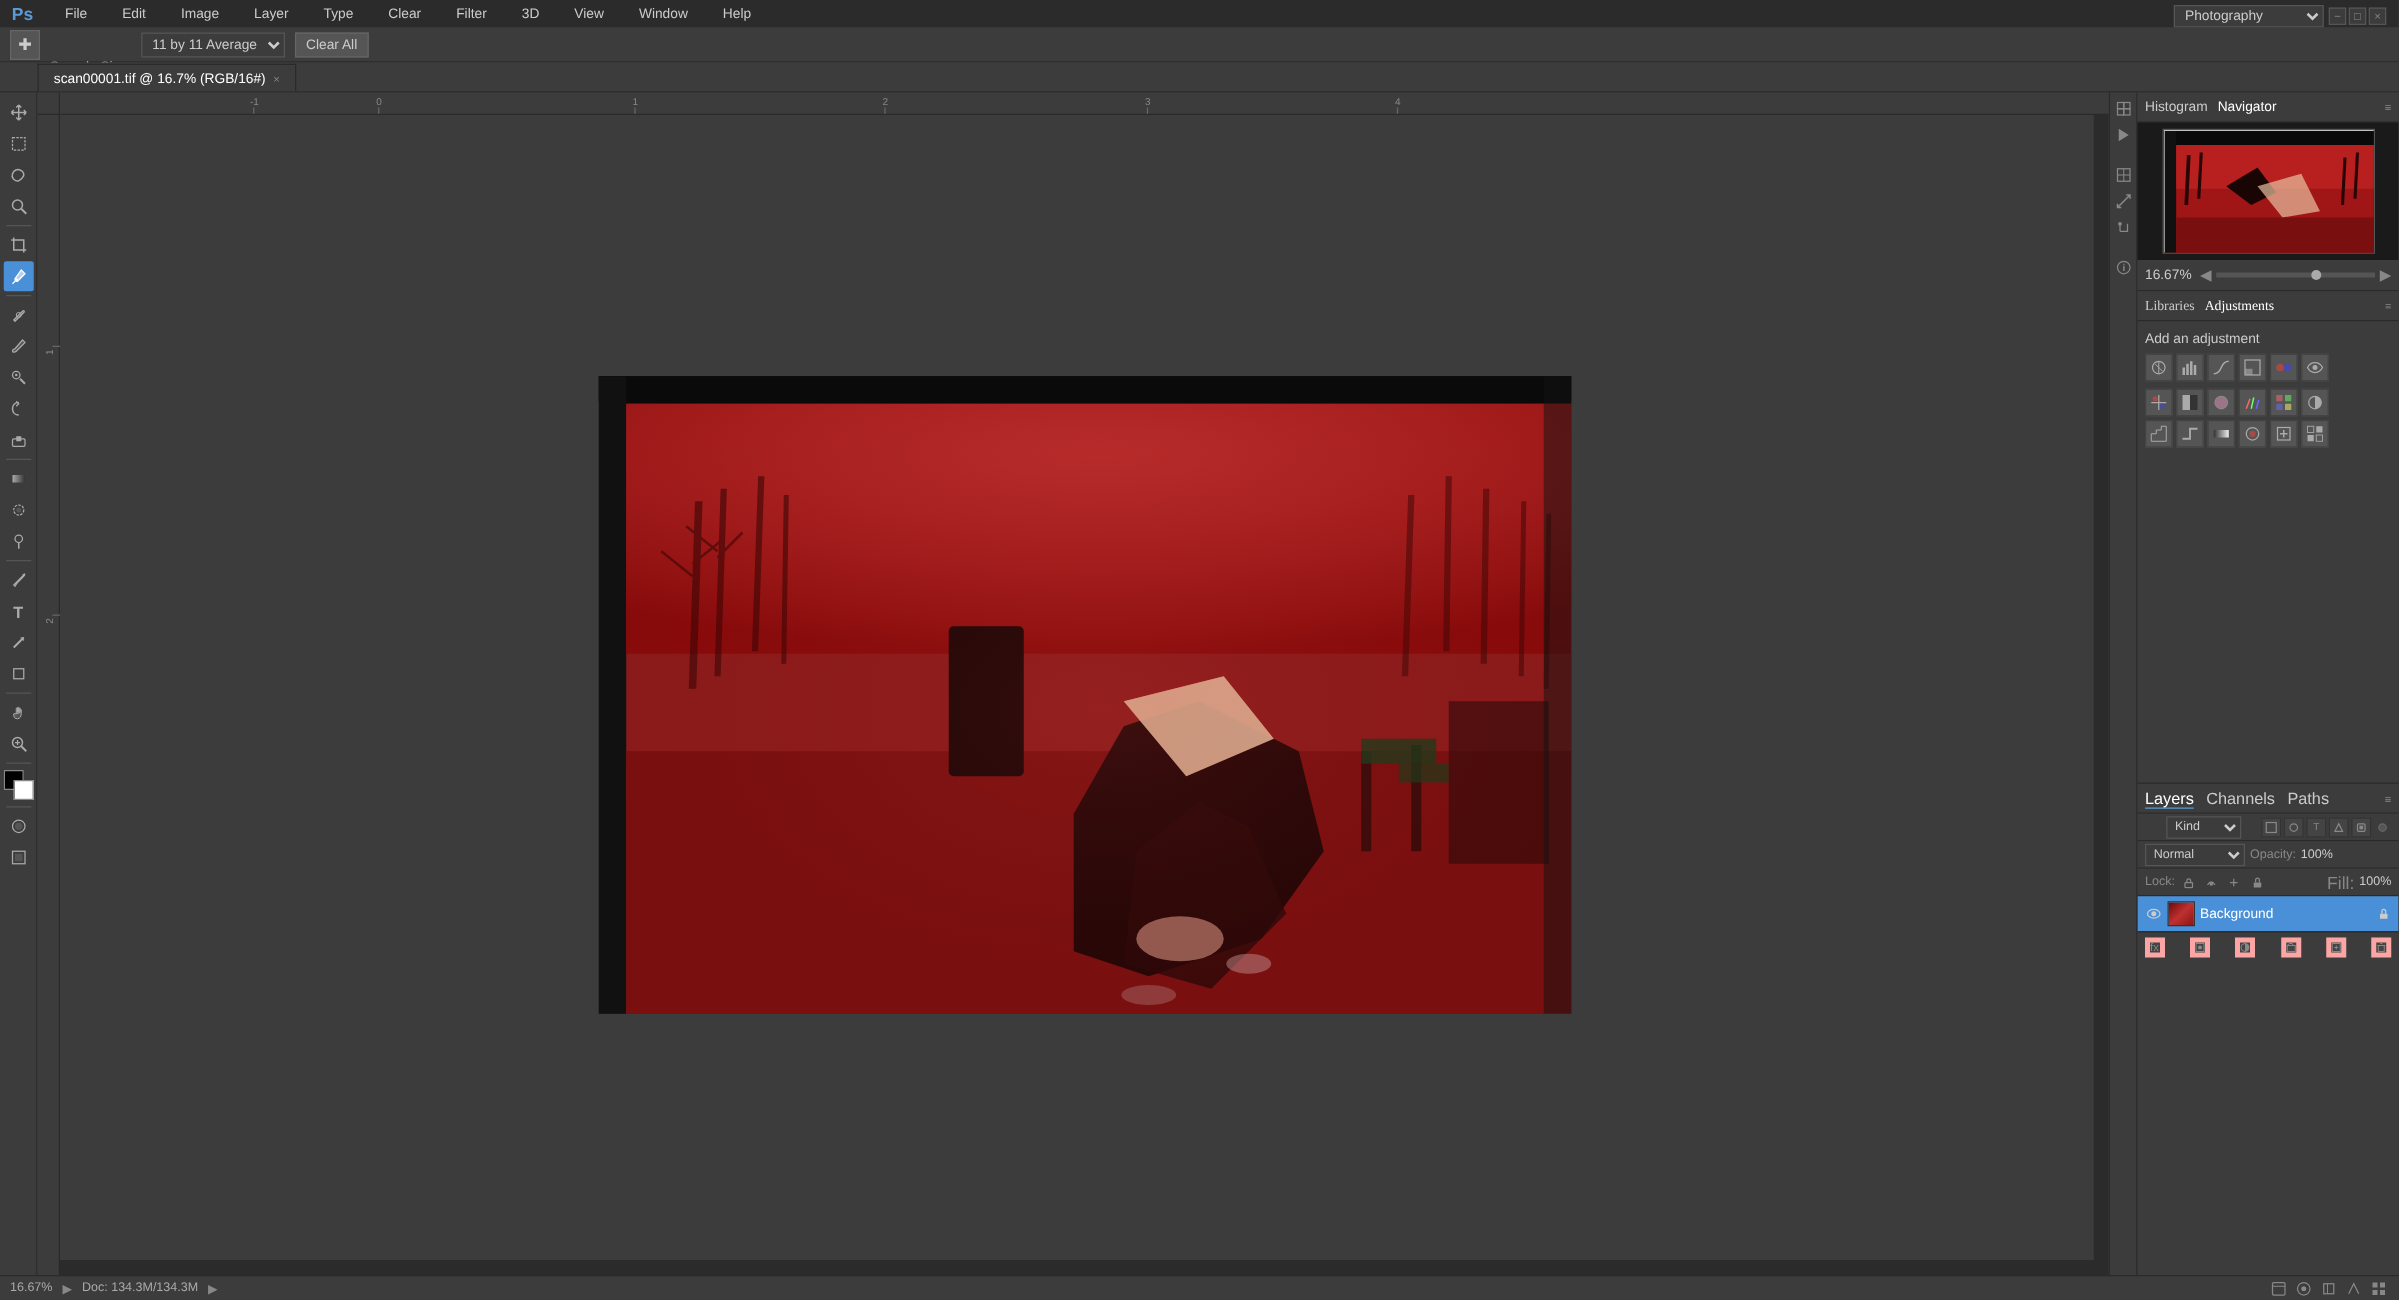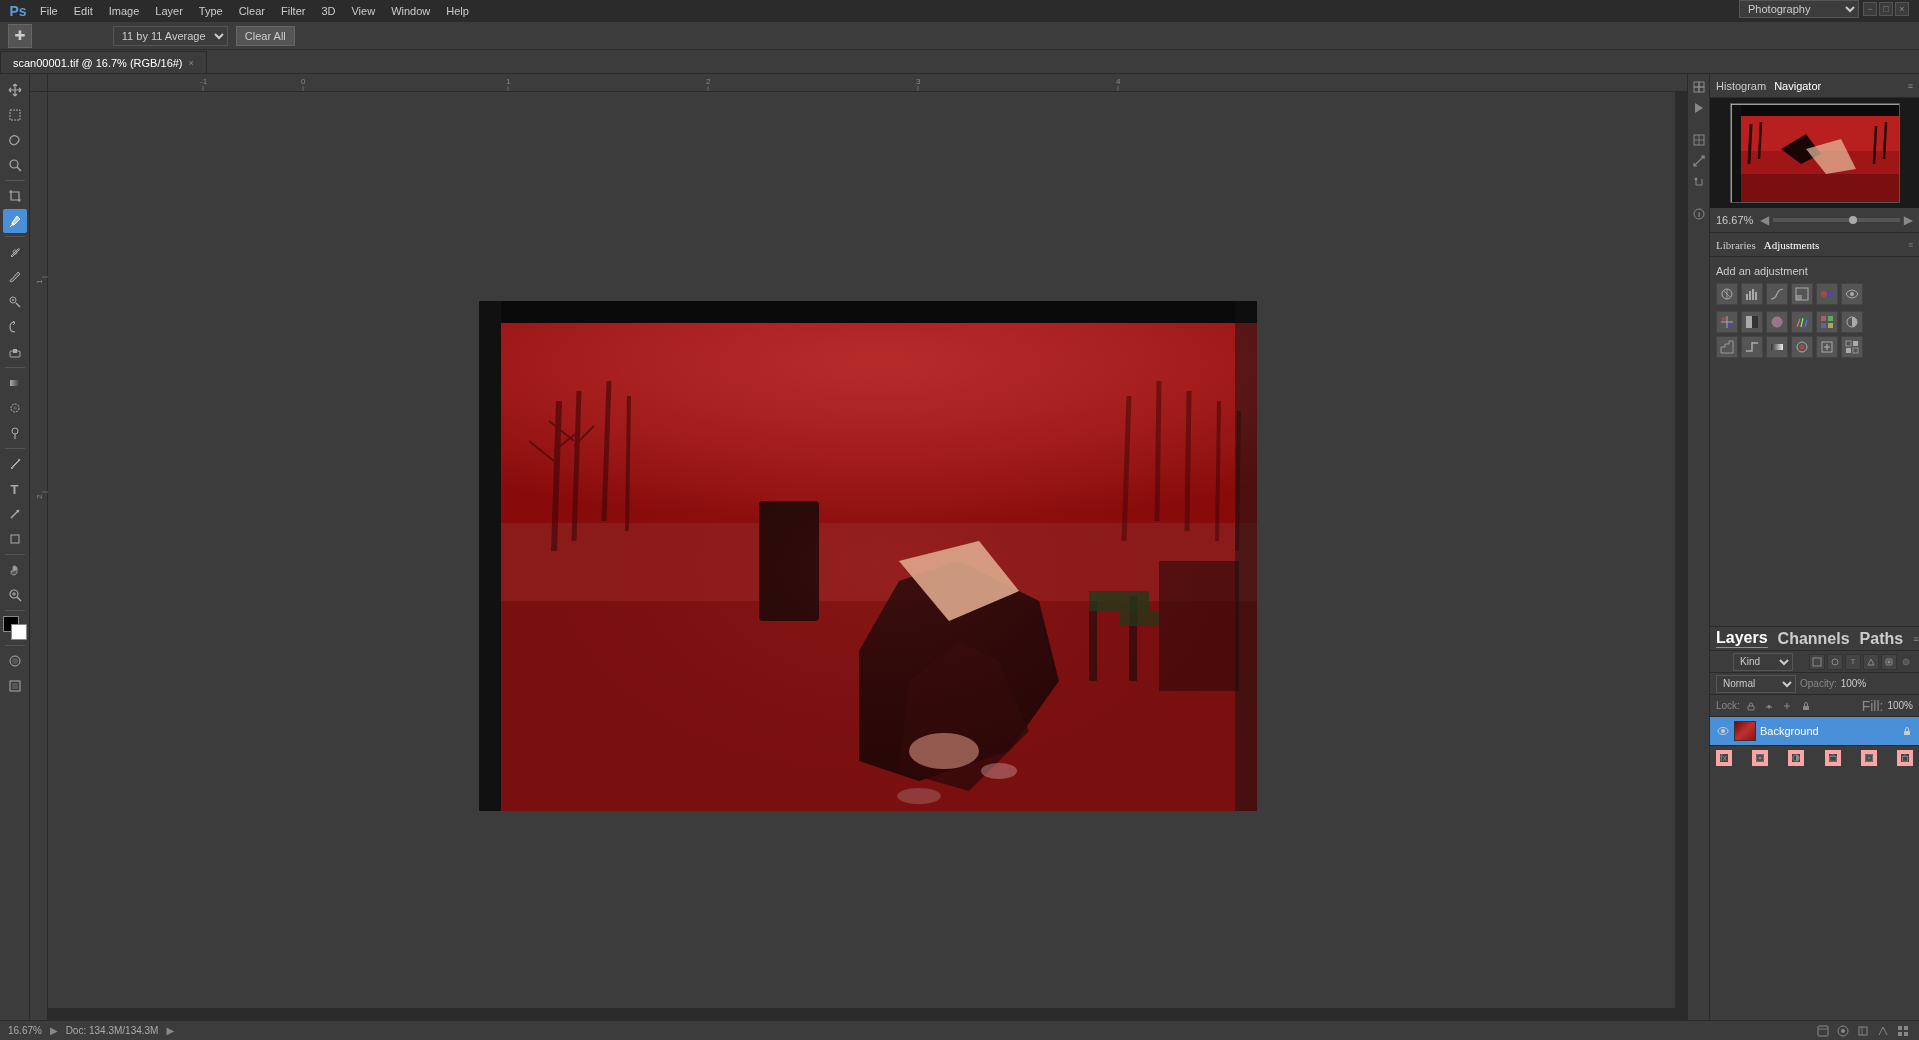--- a/index.html
+++ b/index.html
@@ -1,31 +1,31 @@
 <!DOCTYPE html>
 <html><head>
   <meta charset="utf-8">
   <style>
     * { margin: 0; padding: 0; box-sizing: border-box; }
     body { width: 1919px; height: 1040px; background: #3c3c3c; font-family: 'Arial', sans-serif; font-size: 11px; color: #ccc; overflow: hidden; display: flex; flex-direction: column; }
 
     
-    .menu-bar { height: 22px; background: #2b2b2b; display: flex; align-items: flex-start; padding: 0 4px; gap: 0; flex-shrink: 0; }
+    .menu-bar { height: 22px; background: #2b2b2b; display: flex; align-items: flex-end; padding: 0 4px; gap: 12px; flex-shrink: 0; }
     .menu-bar-logo { width: 28px; height: 22px; display: flex; align-items: center; justify-content: center; color: #5b9bd5; font-weight: bold; font-size: 14px; }
     .menu-item { padding: 2px 8px; color: #ccc; font-size: 11px; cursor: pointer; height: 22px; display: flex; align-items: center; }
 
     
     .options-bar { height: 28px; background: #3c3c3c; border-bottom: 1px solid #2b2b2b; display: flex; align-items: center; padding: 0 8px; gap: 8px; flex-shrink: 0; }
     .options-tool-icon { width: 24px; height: 24px; background: #555; border: 1px solid #666; display: flex; align-items: center; justify-content: center; font-size: 10px; color: #ccc; }
     .options-label { font-size: 11px; color: #aaa; margin-top: 36px; }
     .options-select { height: 20px; background: #3c3c3c; border: 1px solid #555; color: #ccc; font-size: 11px; padding: 0 4px; }
     .options-btn { height: 20px; background: #555; border: 1px solid #666; color: #ccc; font-size: 11px; padding: 0 8px; cursor: pointer; }
 
     
-    .tab-bar { height: 24px; background: #3c3c3c; border-bottom: 1px solid #2a2a2a; display: flex; align-items: flex-end; flex-shrink: 0; }
+    .tab-bar { height: 24px; background: #3c3c3c; border-bottom: 1px solid #2a2a2a; display: flex; align-items: flex-end; padding-left: 30px; flex-shrink: 0; }
     .tab { height: 22px; background: #4a4a4a; border: 1px solid #2a2a2a; border-bottom: none; padding: 0 12px; display: flex; align-items: center; gap: 6px; font-size: 11px; color: #ccc; cursor: pointer; }
     .tab.active { background: #3c3c3c; color: #fff; }
     .tab-close { font-size: 9px; color: #888; cursor: pointer; }
 
     
     .main-layout { display: flex; flex: 1; overflow: hidden; }
 
     
     .left-toolbar { width: 30px; background: #3c3c3c; border-right: 1px solid #2a2a2a; display: flex; flex-direction: column; align-items: center; padding: 4px 0; gap: 1px; flex-shrink: 0; }
     .tool-btn { width: 24px; height: 24px; display: flex; align-items: center; justify-content: center; cursor: pointer; border-radius: 2px; font-size: 12px; color: #aaa; position: relative; }
@@ -69,21 +69,21 @@
     .adj-header { height: 24px; background: #3c3c3c; display: flex; align-items: center; padding: 0 6px; gap: 8px; border-bottom: 1px solid #2a2a2a; font-family: Liberation Serif, serif; }
     .adj-content { padding: 8px 6px; flex: 1; overflow: hidden; }
     .adj-title { font-size: 11px; color: #ccc; }
     .adj-icons-row { display: flex; gap: 3px; flex-wrap: wrap; margin: 6px 0; }
     .adj-icon { width: 22px; height: 22px; background: #555; display: flex; align-items: center; justify-content: center; font-size: 10px; color: #aaa; cursor: pointer; border: 1px solid #444; }
     .adj-icons-row2 { display: flex; gap: 3px; flex-wrap: wrap; margin: 3px 0; }
 
     
     .layers-panel { flex: 1; display: flex; flex-direction: column; border-top: 1px solid #2a2a2a; overflow: hidden; }
     .layers-tabs { height: 24px; background: #3c3c3c; display: flex; align-items: center; padding: 0 6px; gap: 10px; border-bottom: 1px solid #2a2a2a; }
-    .layers-tab { font-size: 16px; color: #ccc; cursor: pointer; font-weight: bold; }
+    .layers-tab { font-size: 13px; color: #ccc; cursor: pointer; }
     .layers-tab.active { color: #fff; border-bottom: 1px solid #5b9bd5; }
     .layers-options { height: 22px; display: flex; align-items: center; padding: 0 6px; gap: 16px; border-bottom: 1px solid #2a2a2a; background: #3c3c3c; }
     .layers-kind-select { height: 18px; background: #3c3c3c; border: 1px solid #555; color: #ccc; font-size: 10px; padding: 0 2px; width: 60px; }
     .layers-filter-icons { display: flex; gap: 2px; }
     .layers-filter-icon { width: 16px; height: 16px; background: #444; display: flex; align-items: center; justify-content: center; font-size: 9px; color: #888; cursor: pointer; border: 1px solid #333; }
     .layers-blend { height: 22px; display: flex; align-items: center; padding: 0 6px; gap: 4px; border-bottom: 1px solid #2a2a2a; background: #3c3c3c; }
     .layers-blend-select { height: 18px; background: #3c3c3c; border: 1px solid #555; color: #ccc; font-size: 10px; padding: 0 2px; width: 80px; }
     .opacity-label { font-size: 10px; color: #888; }
     .opacity-value { font-size: 10px; color: #ccc; width: 30px; }
     .layers-lock-row { height: 22px; display: flex; align-items: center; padding: 0 6px; gap: 4px; border-bottom: 1px solid #2a2a2a; background: #3c3c3c; }

